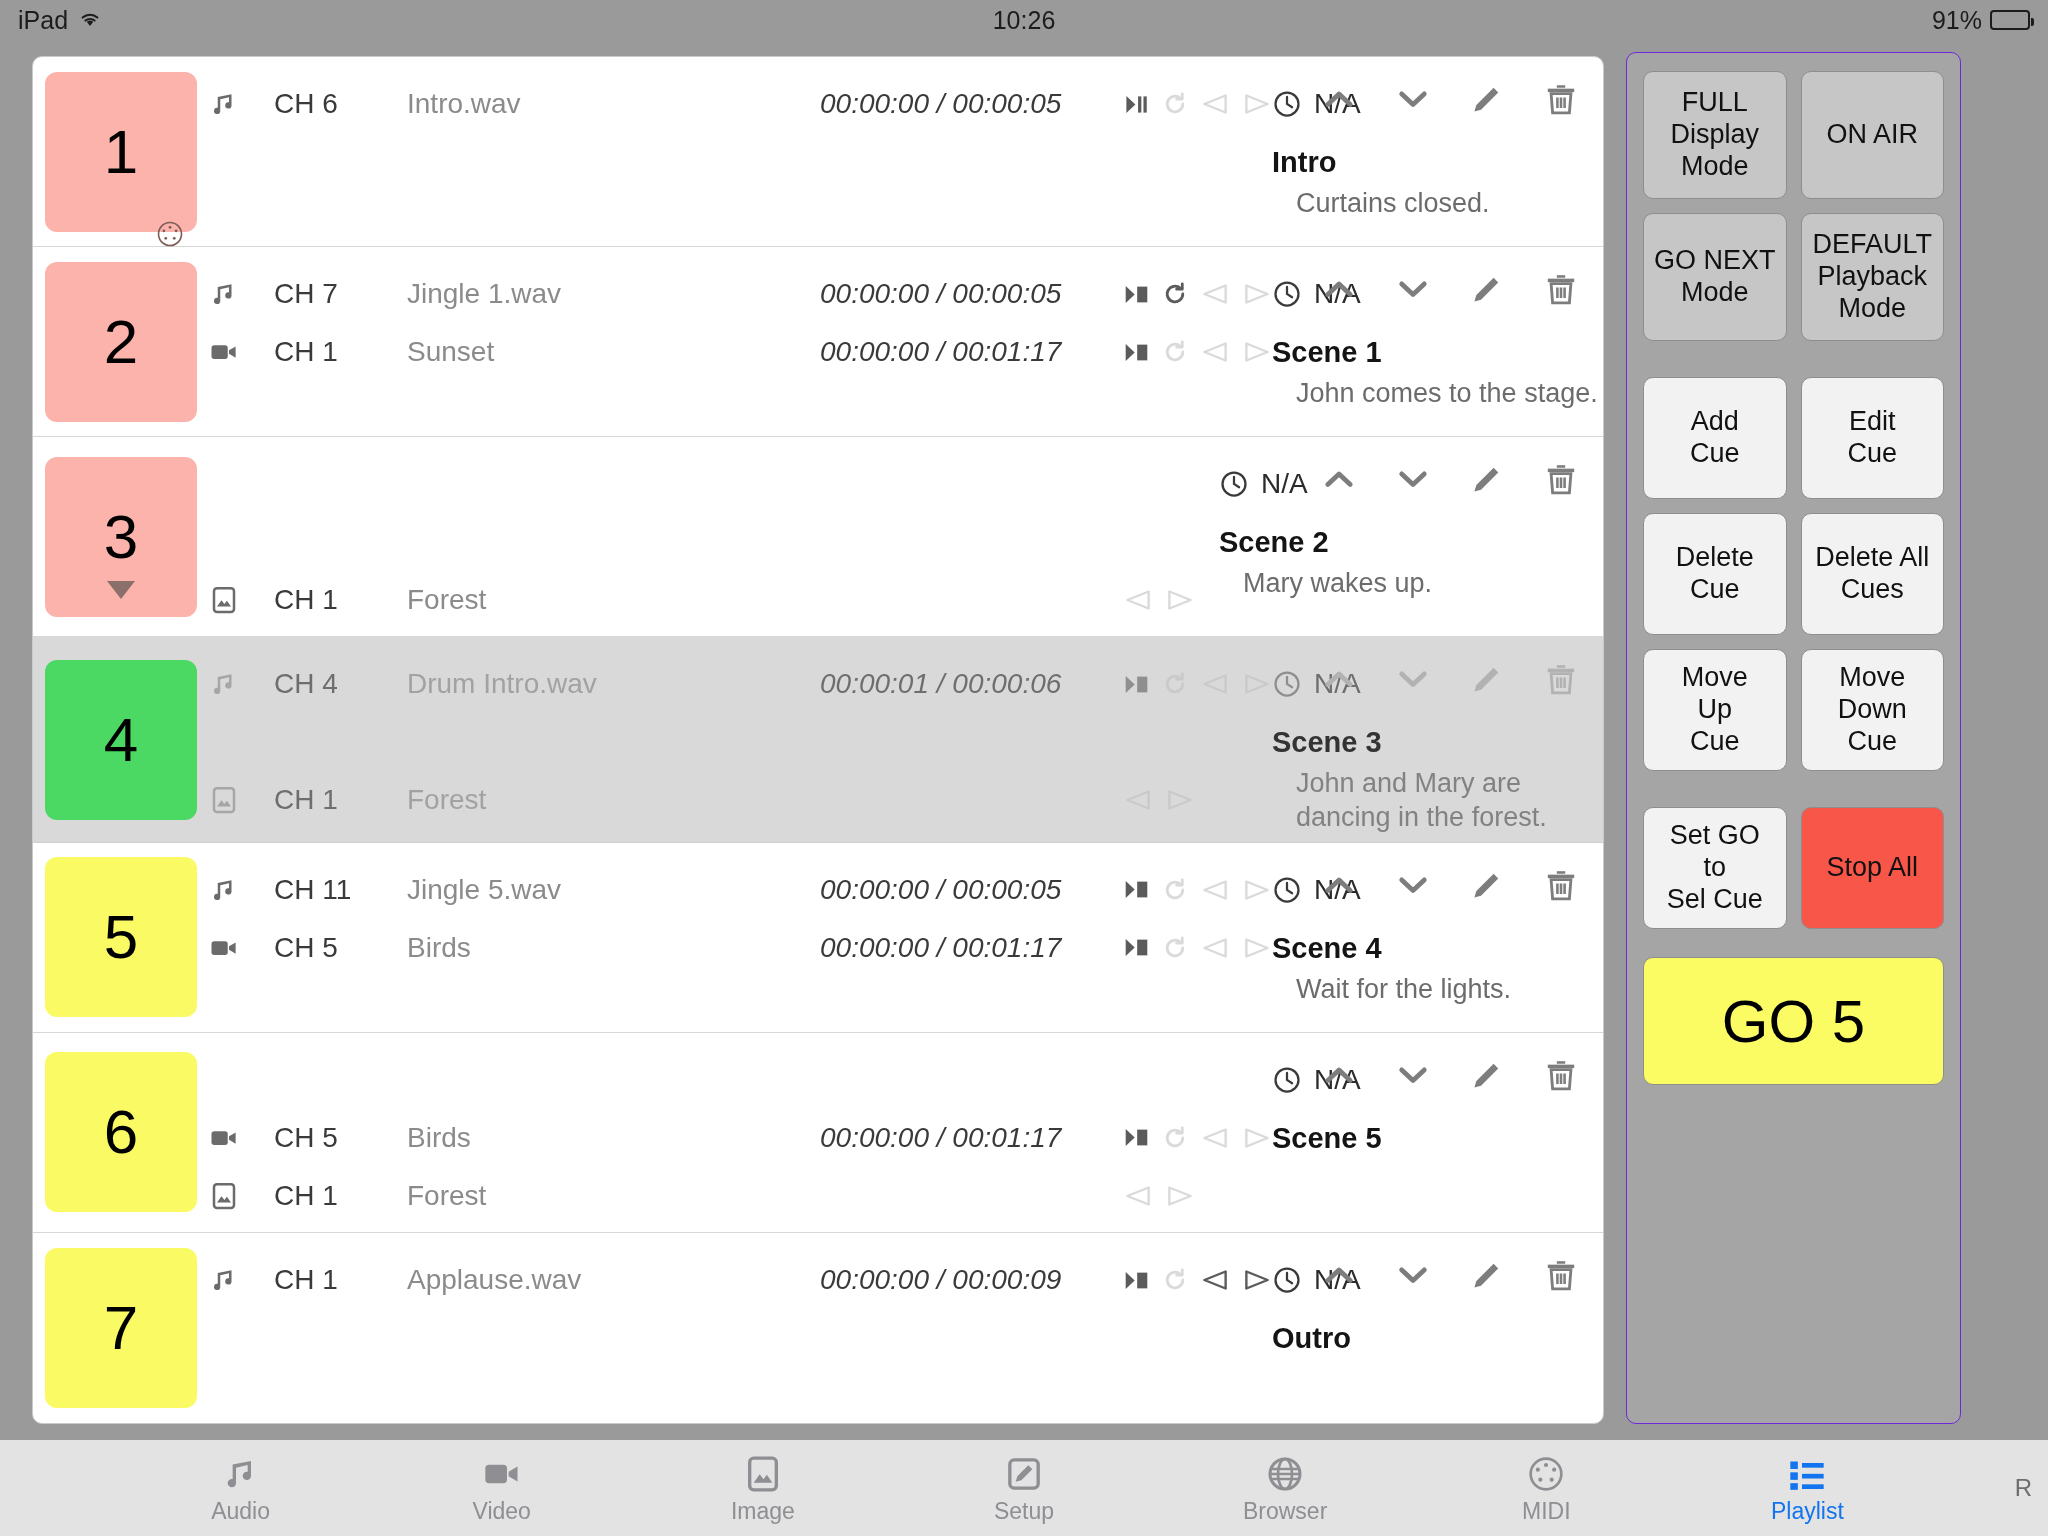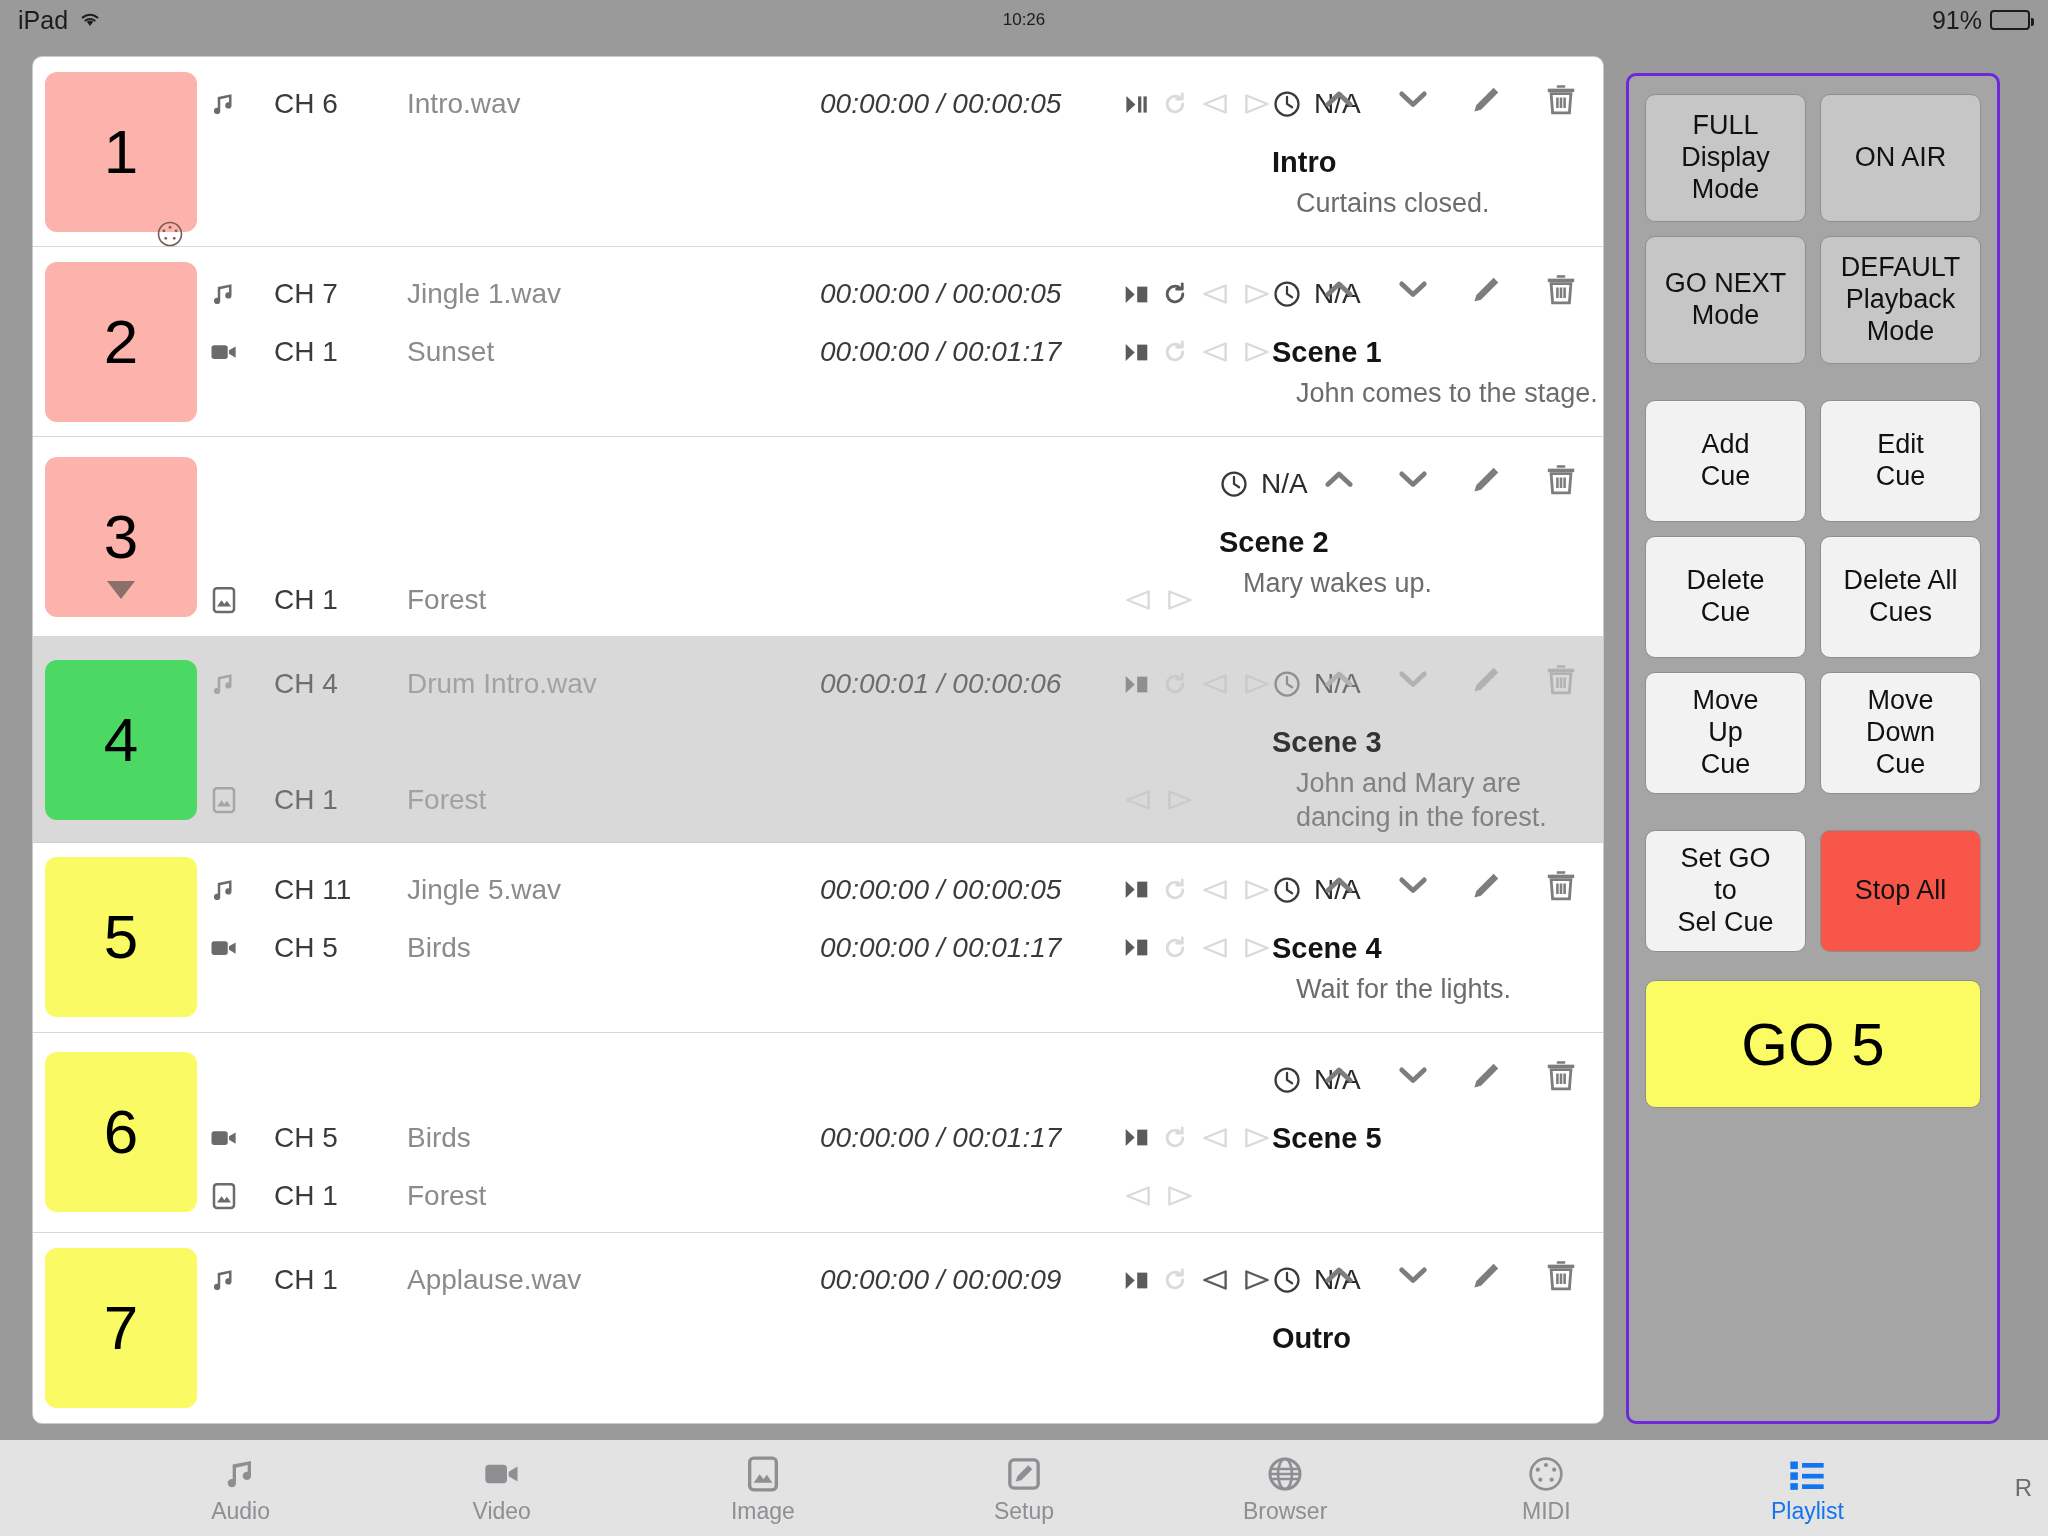--- a/index.html
+++ b/index.html
@@ -15,21 +15,21 @@
     height: 40px; width: 100%;
     display: flex; align-items: center;
     padding: 0 18px;
     color: #1c1c1c; font-size: 25px;
     position: relative;
   }
   #status-left { display: flex; align-items: center; gap: 10px; }
   #status-center {
     position: absolute; left: 0; right: 0; top: 0; bottom: 0;
     display: flex; align-items: center; justify-content: center;
-    font-size: 17px; pointer-events: none;
+    font-size: 25px; pointer-events: none;
   }
   #status-right {
     margin-left: auto; display: flex; align-items: center; gap: 8px;
     font-size: 25px;
   }
   .batt-body {
     width: 40px; height: 20px; border: 2px solid #1c1c1c; border-radius: 4px;
     position: relative; padding: 2px;
   }
   .batt-fill { height: 100%; width: 91%; background: #1c1c1c; border-radius: 1px; }
@@ -117,24 +117,24 @@
     display: flex; align-items: center; gap: 34px;
   }
   .act { width: 40px; height: 40px; display: flex; align-items: center; justify-content: center; }
   .scene-title { font-size: 29px; font-weight: bold; color: #141414; margin-top: 13px; }
   .scene-desc { font-size: 27px; color: #6c6c6c; margin-top: 8px; max-width: 410px; line-height: 1.25; margin-left: 24px; }
   .selected .scene-title { color: #333; }
   .selected .scene-desc { color: #828282; }
 
   
   #sidebar {
-    margin: 33px 32px 16px 22px;
-    width: 374px;
+    margin: 12px 32px 16px 22px;
+    width: 335px;
     background: #a5a5a5;
-    border: 3px solid #6d28d9;
+    border: 1px solid #6d28d9;
     border-radius: 10px;
     padding: 18px 16px;
     display: flex; flex-direction: column;
   }
   .btn-grid { display: grid; grid-template-columns: 1fr 1fr; gap: 14px; }
   .sbtn {
     border-radius: 10px;
     border: 1px solid #8e8e8e;
     display: flex; align-items: center; justify-content: center;
     text-align: center;

